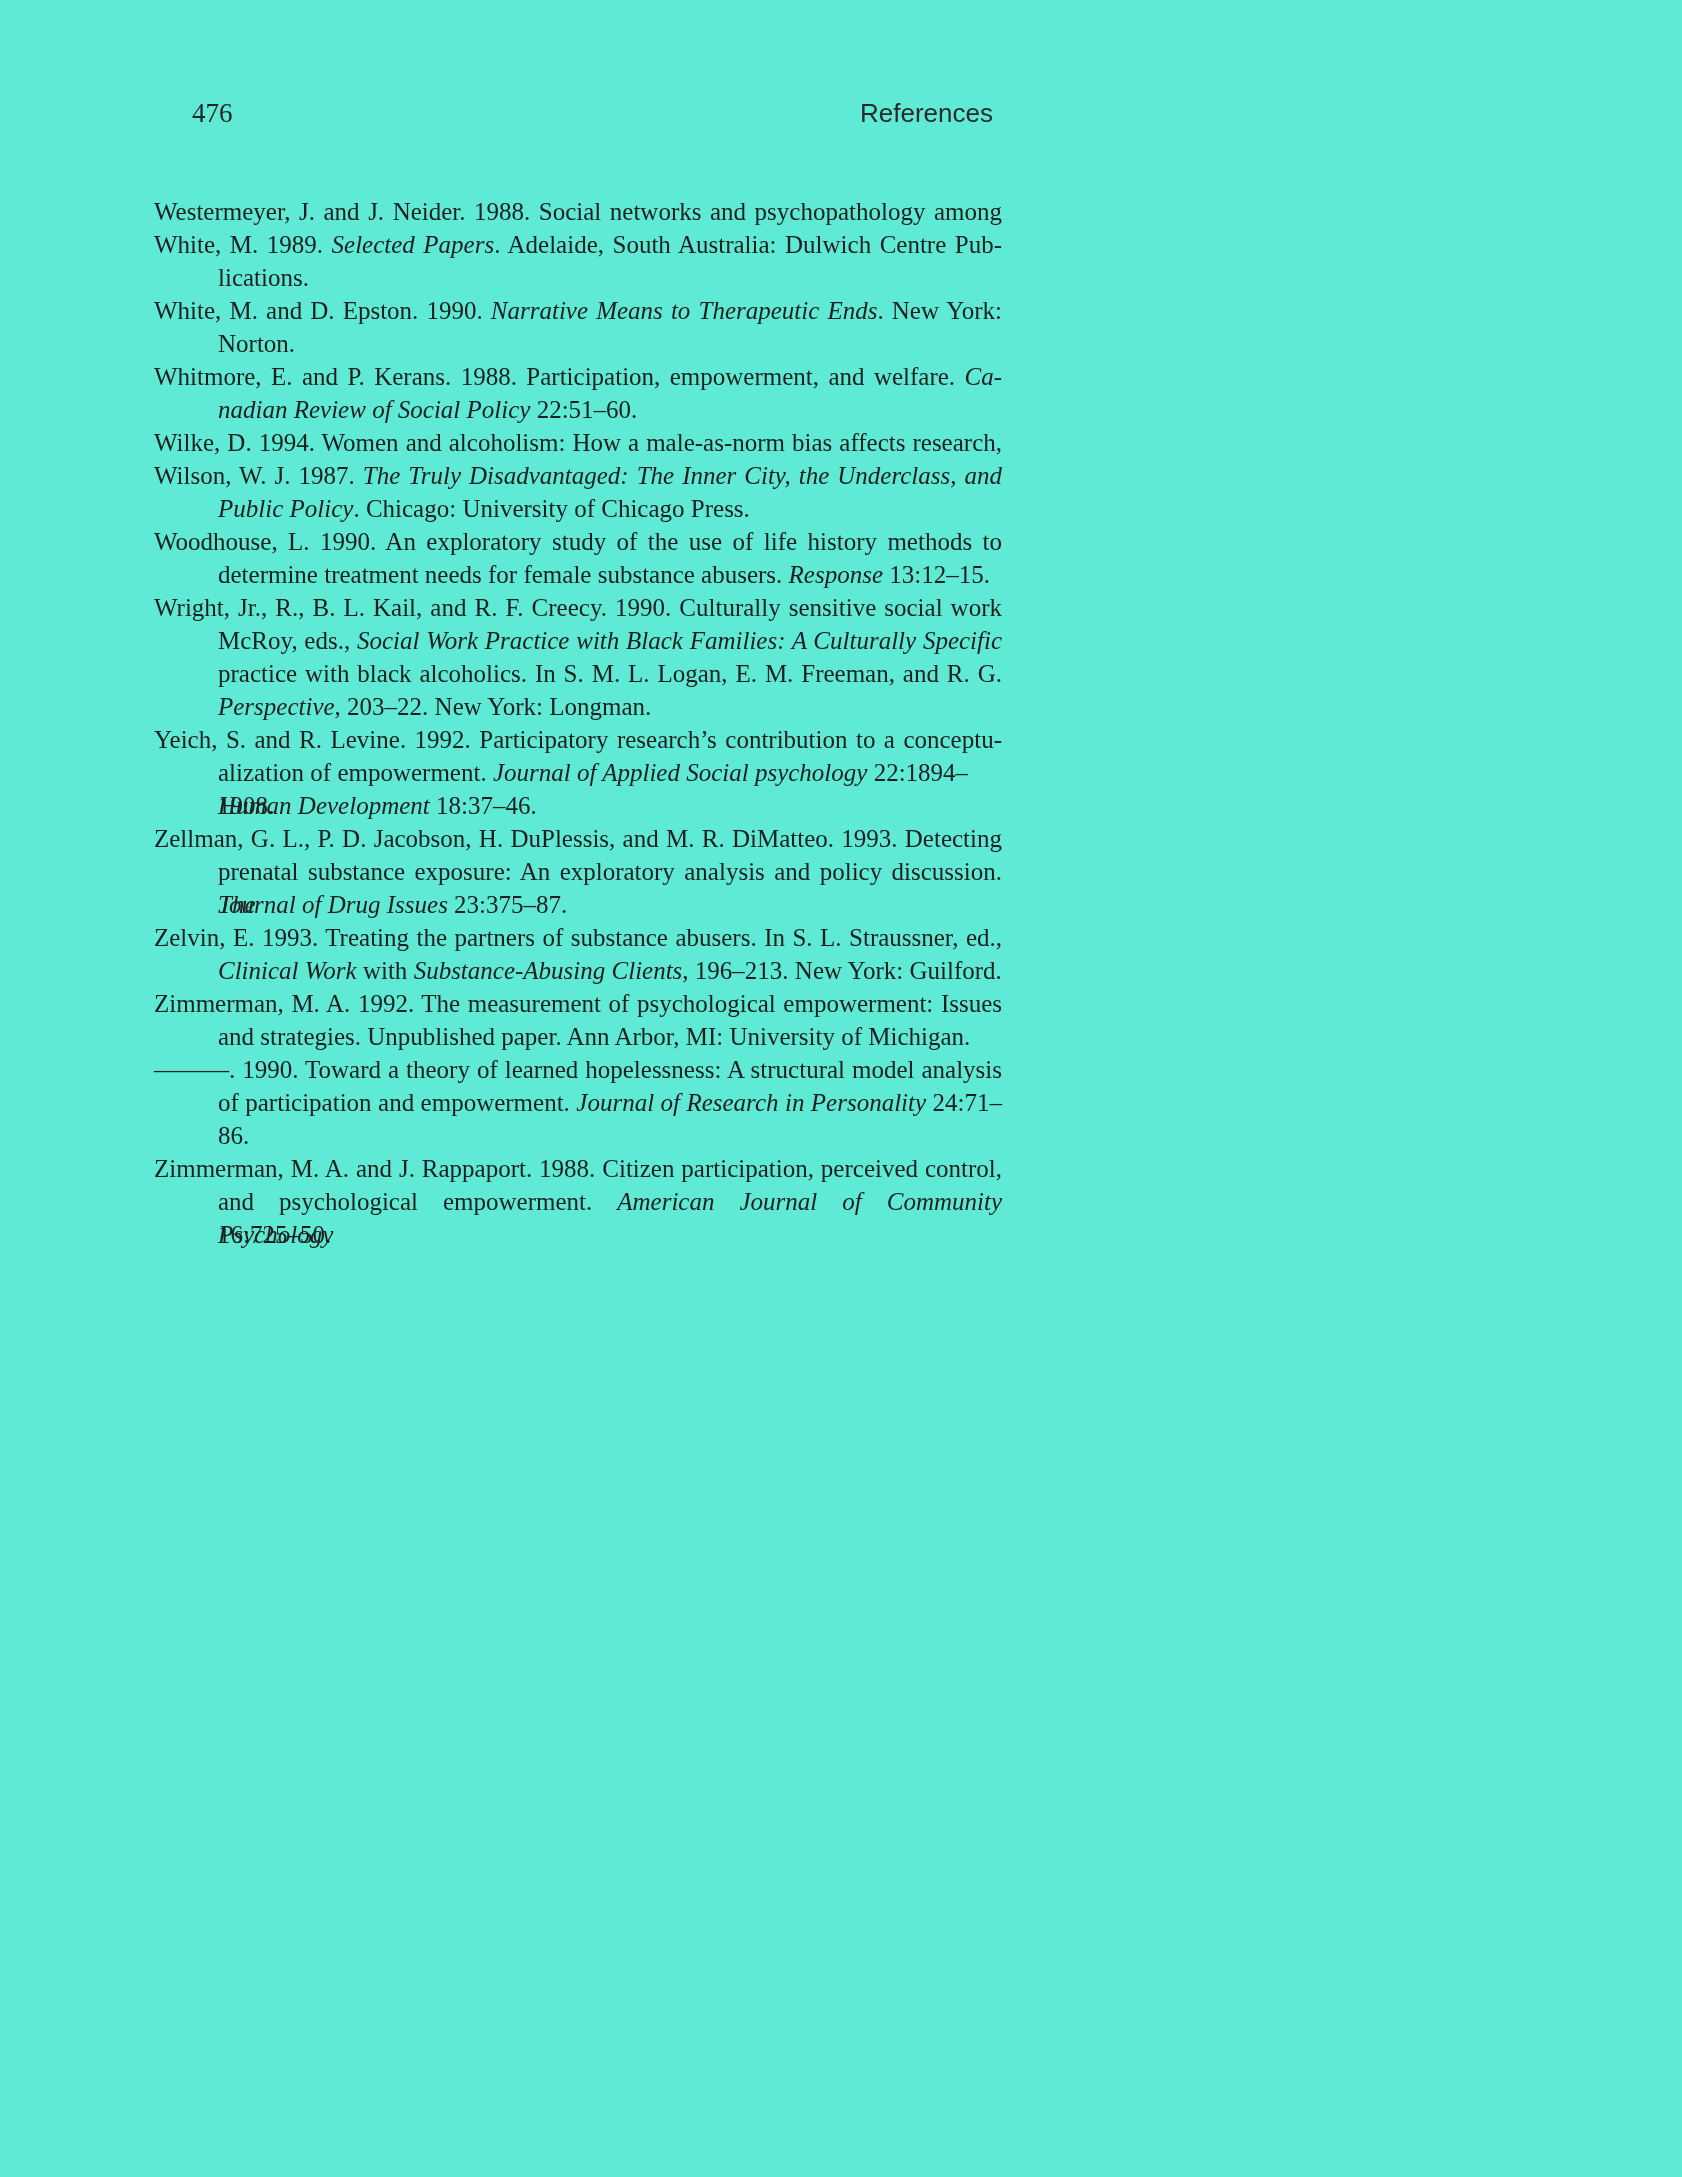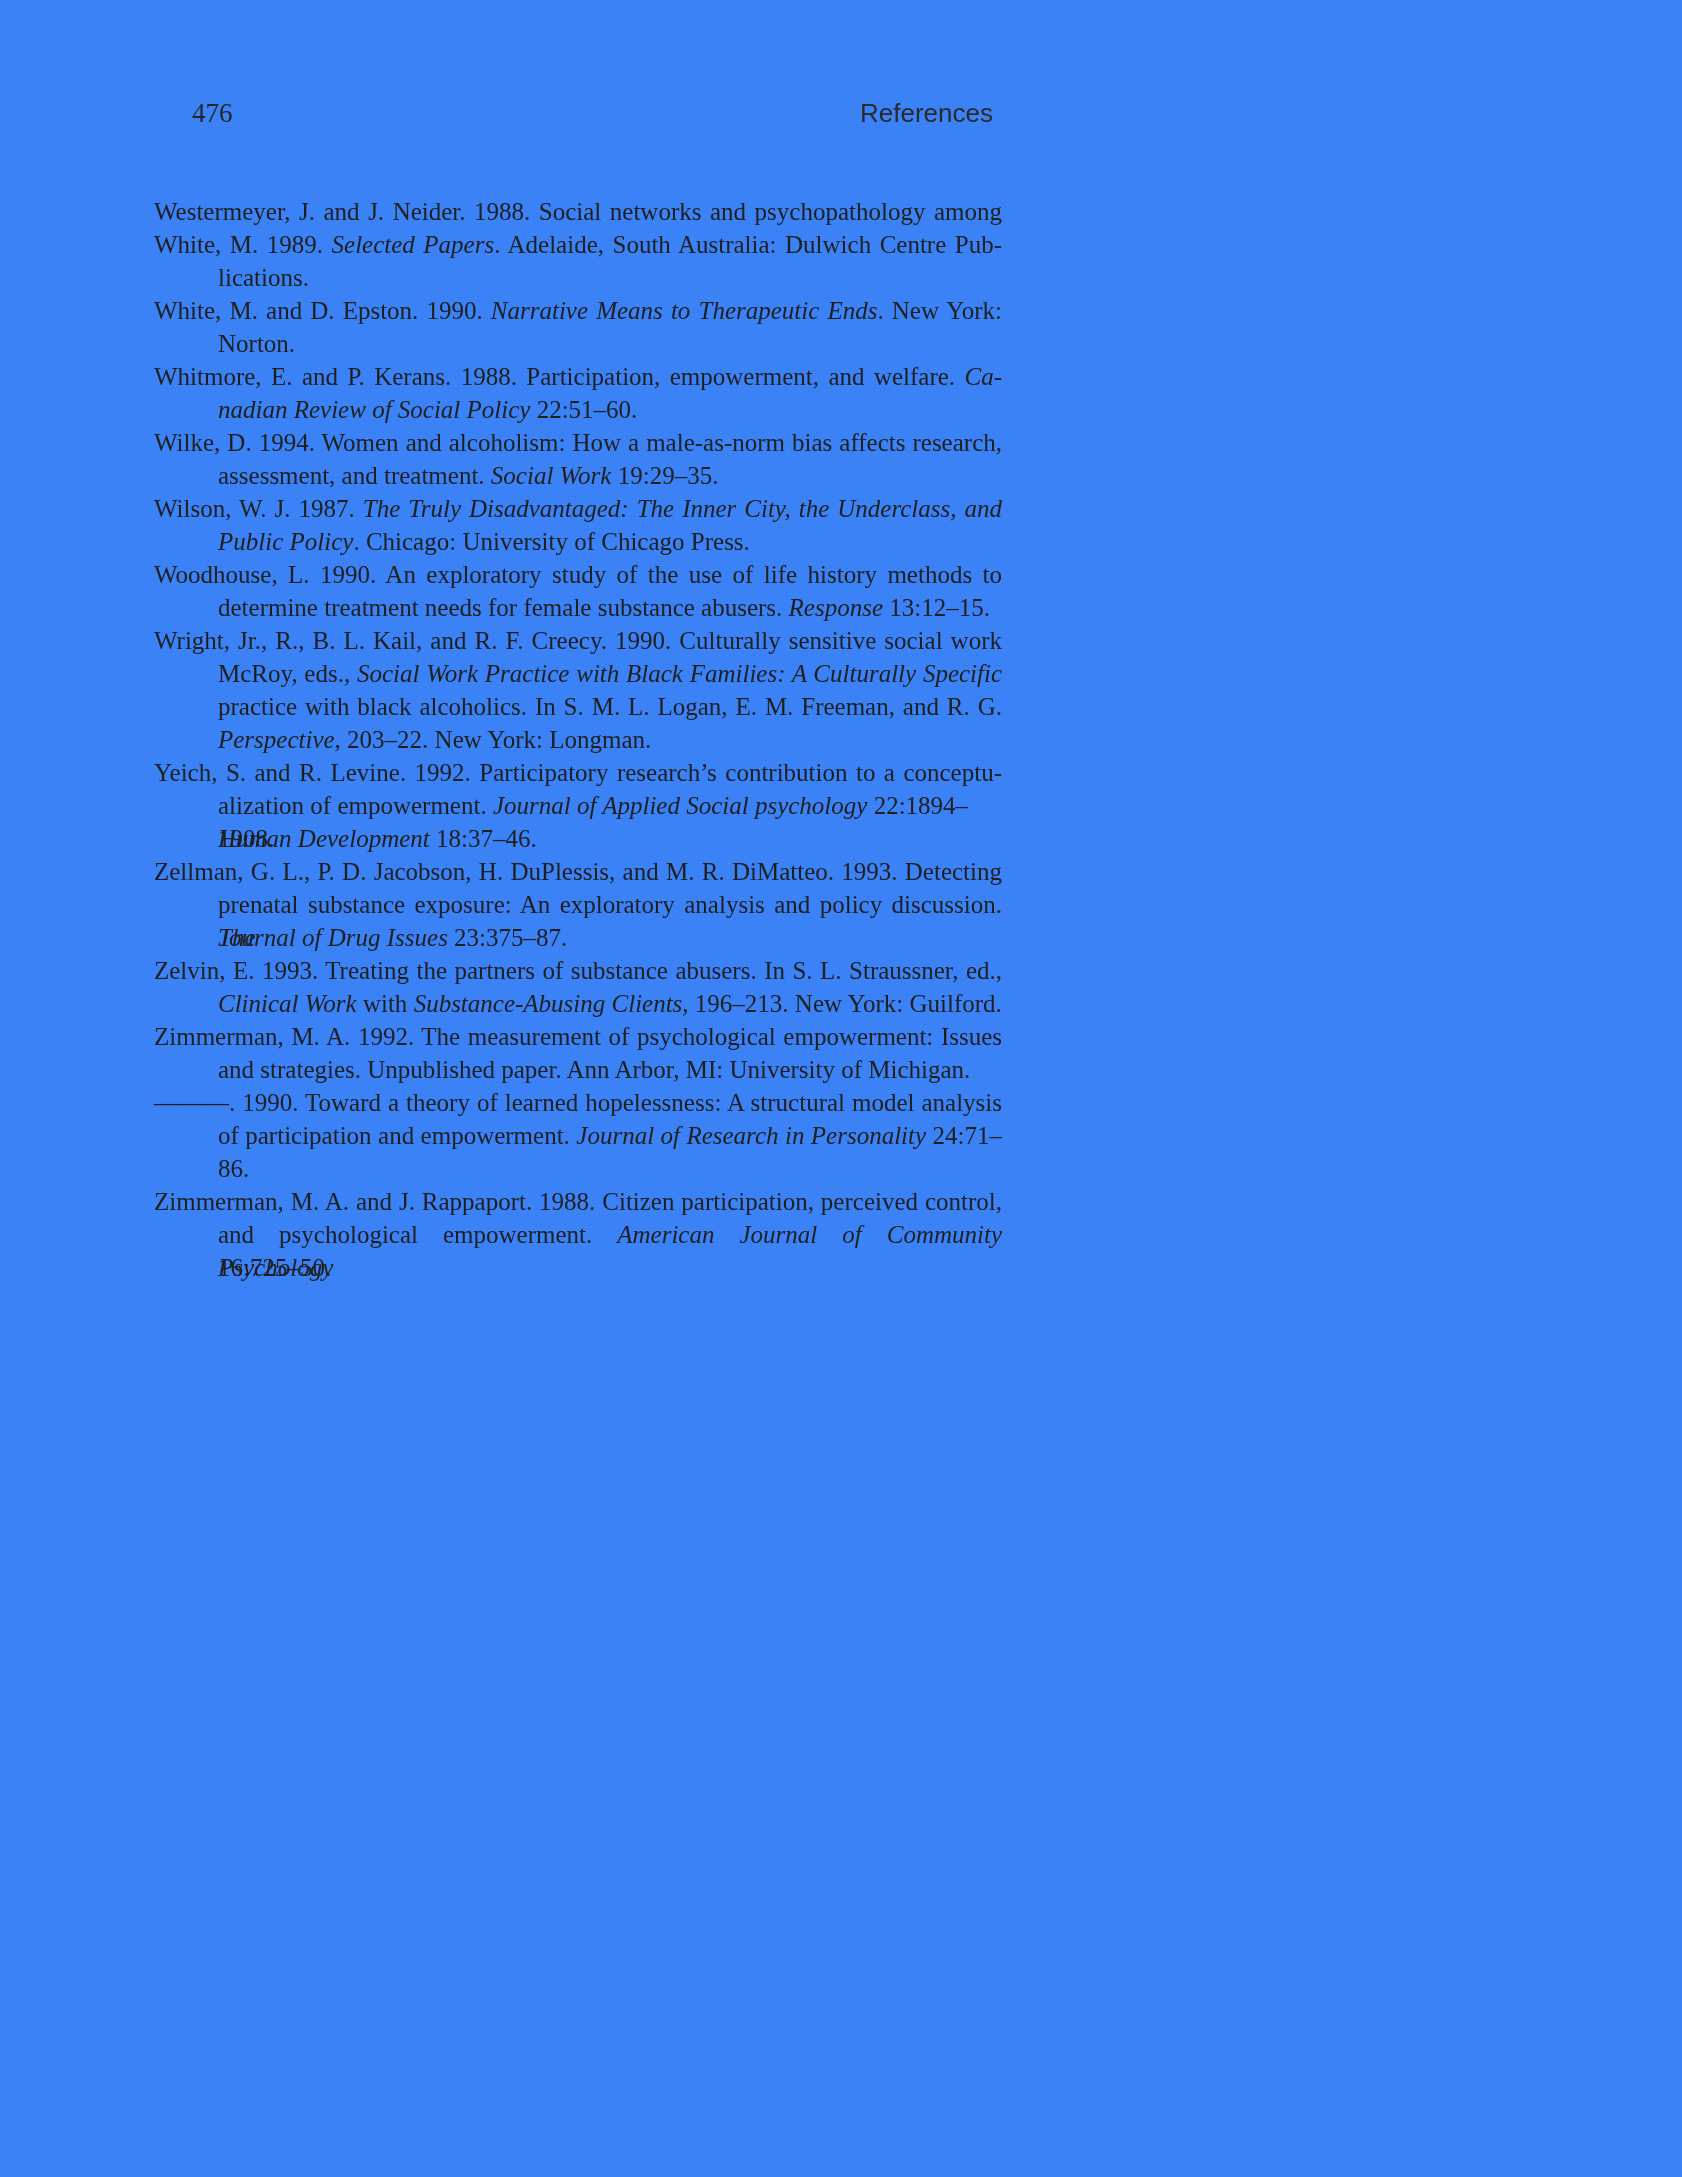--- a/index.html
+++ b/index.html
@@ -4,21 +4,21 @@
 <style>
   html, body {
     margin: 0;
     padding: 0;
     background: #ffffff;
   }
   #page {
     position: relative;
     width: 1683px;
     height: 2178px;
-    background: #3b82f6;
+    background: #5eead4;
     font-family: "Liberation Serif", serif;
     color: #1f1f1f;
     overflow: hidden;
   }
   #folio {
     position: absolute;
     left: 192px;
     top: 99px;
     font-size: 27px;
     line-height: 29px;
@@ -75,21 +75,20 @@
       <div class="reference">
         <div class="line"><span>White, M. and D. Epston. 1990. </span><span class="it">Narrative Means to Therapeutic Ends</span><span>. New York:</span></div>
         <div class="line indent last"><span>Norton.</span></div>
       </div>
       <div class="reference">
         <div class="line"><span>Whitmore, E. and P. Kerans. 1988. Participation, empowerment, and welfare. </span><span class="it">Ca-</span></div>
         <div class="line indent last"><span class="it">nadian Review of Social Policy</span><span> 22:51–60.</span></div>
       </div>
       <div class="reference">
         <div class="line"><span>Wilke, D. 1994. Women and alcoholism: How a male-as-norm bias affects research,</span></div>
-        <div class="line indent last"><span>assessment, and treatment. </span><span class="it">Social Work</span><span> 19:29–35.</span></div>
       </div>
       <div class="reference">
         <div class="line"><span>Wilson, W. J. 1987. </span><span class="it">The Truly Disadvantaged: The Inner City, the Underclass, and</span></div>
         <div class="line indent last"><span class="it">Public Policy</span><span>. Chicago: University of Chicago Press.</span></div>
       </div>
       <div class="reference">
         <div class="line"><span>Woodhouse, L. 1990. An exploratory study of the use of life history methods to</span></div>
         <div class="line indent last"><span>determine treatment needs for female substance abusers. </span><span class="it">Response</span><span> 13:12–15.</span></div>
       </div>
       <div class="reference">

